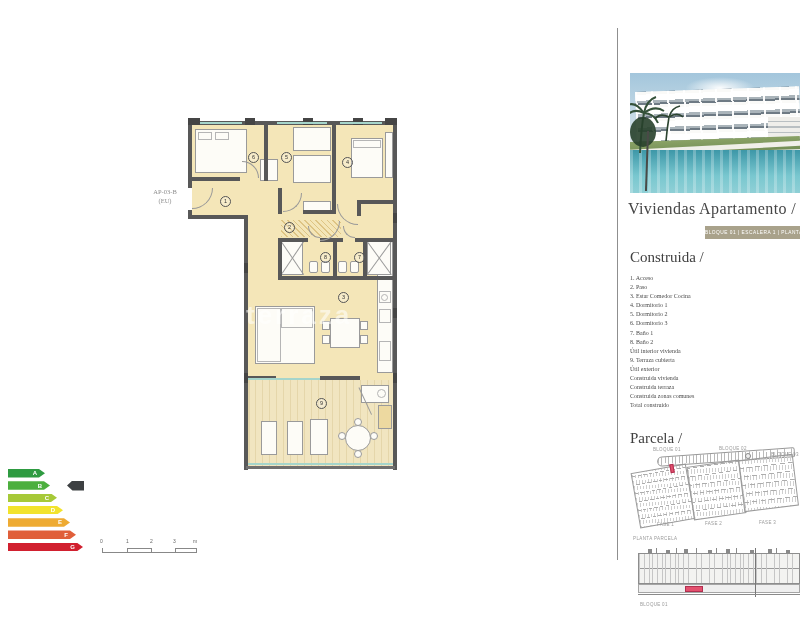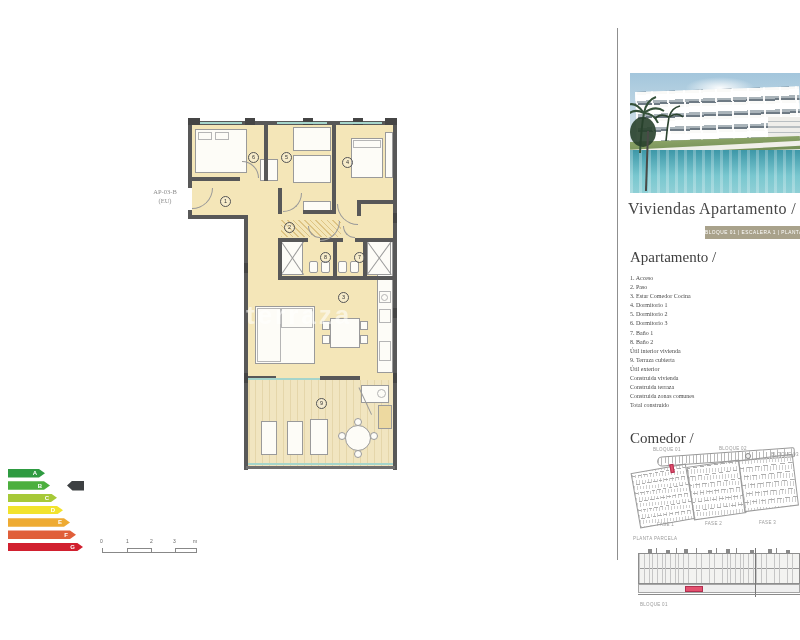--- a/index.html
+++ b/index.html
@@ -286,40 +286,40 @@
       <path d="M45 36 C51 32 56 33 59 36"></path>
     </g>
   </svg>
   <div class="abs" style="left:0px;top:44px;width:26px;height:30px;border-radius:50%;background:#27402b;opacity:.9;"></div>
   <div class="abs" style="left:16px;top:58px;width:2px;height:60px;transform:rotate(2deg);background:#4a4a47;"></div>
 </div>
 
 <div id="title" class="abs">Viviendas Apartamento /</div>
 <div id="banner" class="abs">BLOQUE 01 | ESCALERA 1 | PLANTA</div>
 
-<div id="superficies-heading" class="abs heading">Apartamento /</div>
+<div id="superficies-heading" class="abs heading">Construida /</div>
 <div id="superficies-list" class="abs">
   <div class="sline">1. Acceso</div>
   <div class="sline">2. Paso</div>
   <div class="sline">3. Estar Comedor Cocina</div>
   <div class="sline">4. Dormitorio 1</div>
   <div class="sline">5. Dormitorio 2</div>
   <div class="sline">6. Dormitorio 3</div>
   <div class="sline">7. Baño 1</div>
   <div class="sline">8. Baño 2</div>
   <div class="sline">Útil interior vivienda</div>
   <div class="sline">9. Terraza cubierta</div>
   <div class="sline">Útil exterior</div>
   <div class="sline">Construida vivienda</div>
   <div class="sline">Construida terraza</div>
   <div class="sline">Construida zonas comunes</div>
   <div class="sline">Total construido</div>
 </div>
 
-<div id="parcela-heading" class="abs heading">Comedor /</div>
+<div id="parcela-heading" class="abs heading">Parcela /</div>
 
 <div id="site-plan" class="abs">
   <div class="abs" style="left:24px;top:6px;width:138px;height:10px;transform:rotate(-4deg);border:.6px solid #999;border-radius:5px 2px 2px 5px;box-sizing:border-box;background:repeating-linear-gradient(95deg,#b9b9b9 0 .7px,transparent .7px 3.5px);"></div>
   <div class="abs" style="left:112px;top:7px;width:6px;height:6px;border:.7px solid #888;border-radius:50%;background:#eee;box-sizing:border-box;"></div>
   <div class="sblock" style="left:2px;top:22px;width:56px;height:56px;transform:rotate(-10deg);"></div>
   <div class="sblock" style="left:57px;top:17px;width:53px;height:54px;transform:rotate(-8deg);"></div>
   <div class="sblock" style="left:108px;top:11px;width:55px;height:52px;transform:rotate(-7deg);"></div>
   <div class="abs" style="left: 37px; top: 18px; width: 4px; height: 9px; transform: rotate(-10deg); border: 0.5px solid rgb(176, 48, 80); box-sizing: border-box; background: rgb(228, 80, 110);"></div>
   <span class="maplabel" style="left:20px;top:1px;">BLOQUE 01</span>
   <span class="maplabel" style="left:86px;top:0px;">BLOQUE 02</span>

